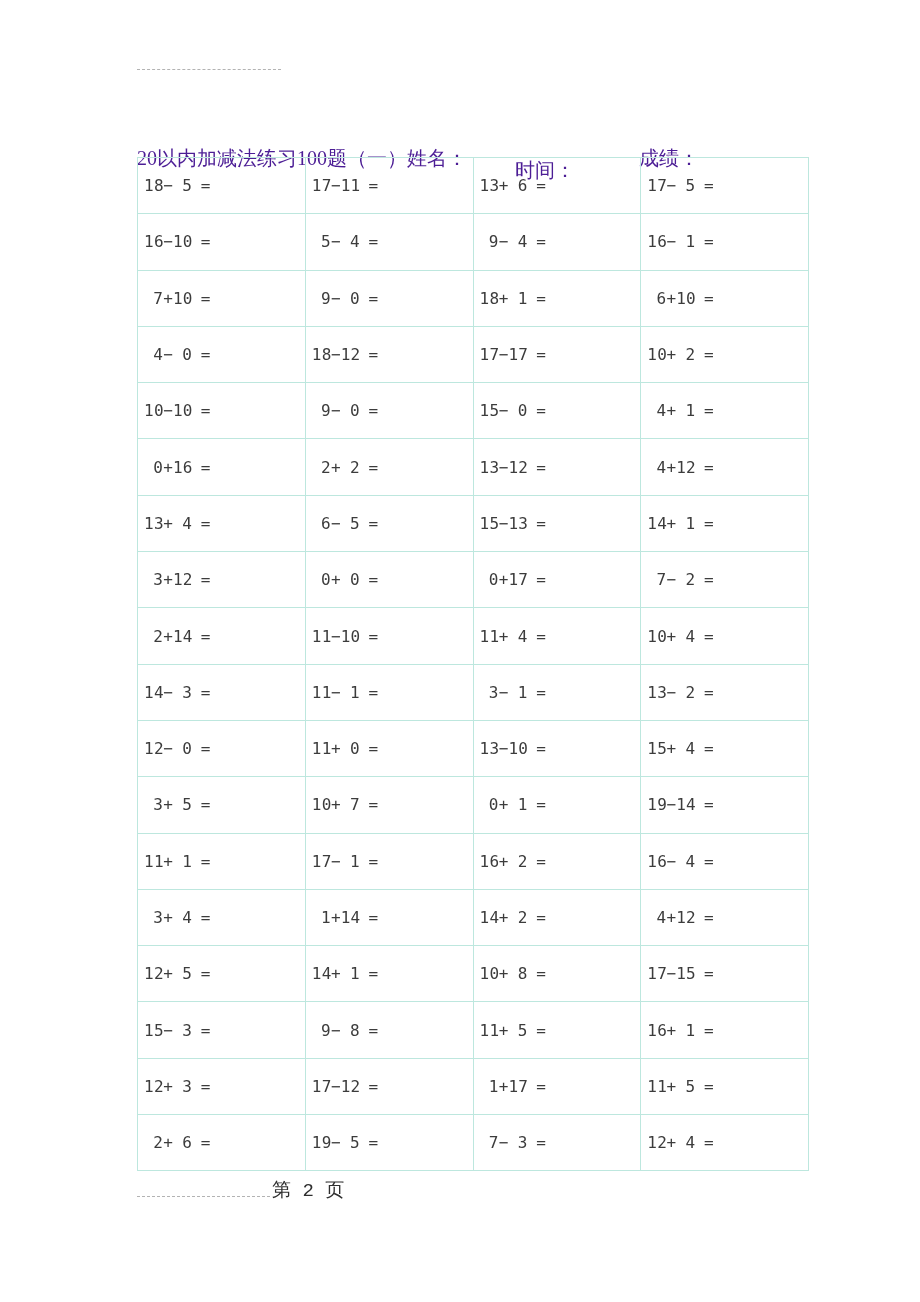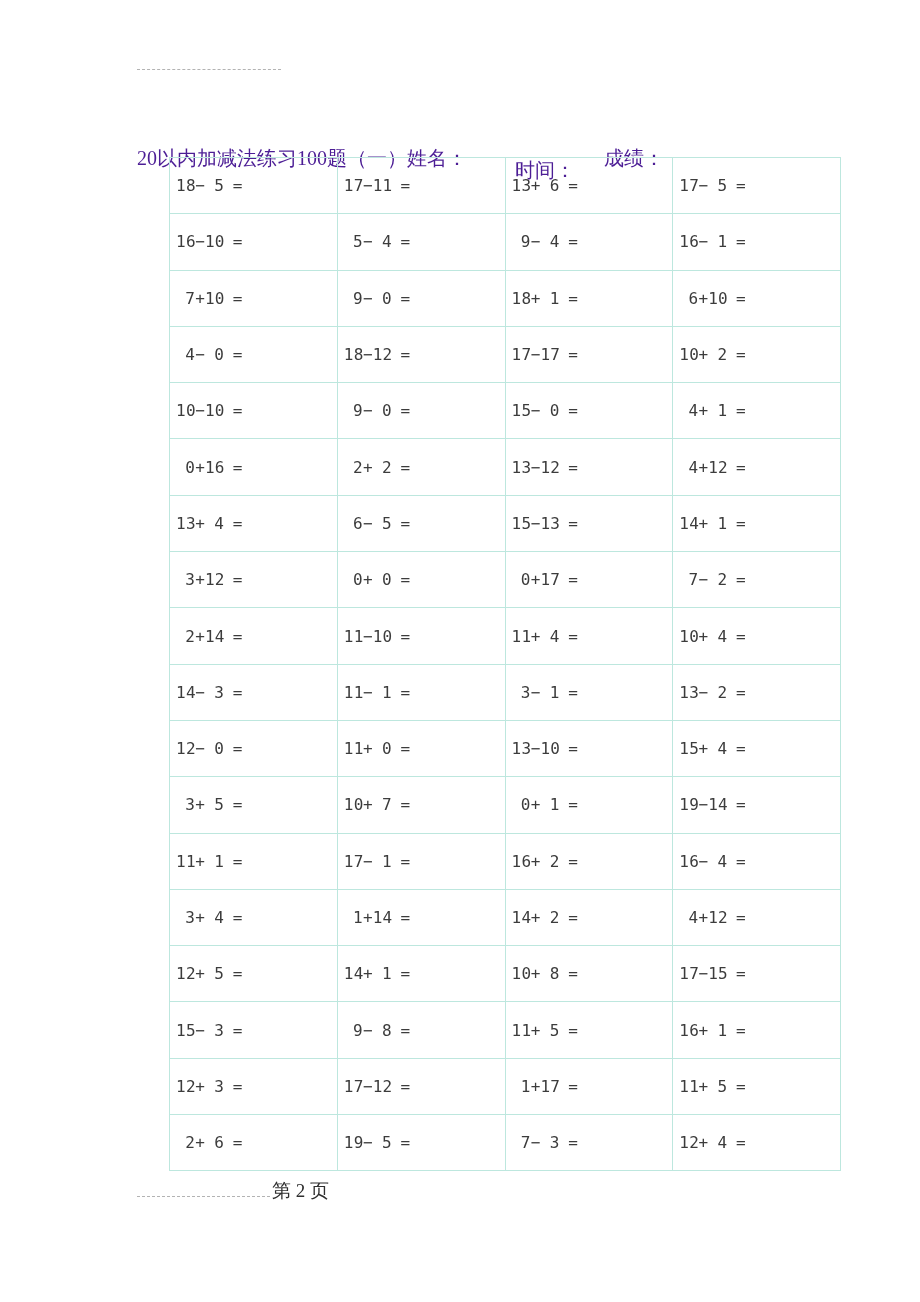--- a/index.html
+++ b/index.html
@@ -41,33 +41,32 @@
     margin-top: 32px;
   }
   .title-main { letter-spacing: 0px; }
   .label-time {
     position: absolute;
     left: 378px;
     top: 12px;
   }
   .label-score {
     position: absolute;
-    left: 467px;
+    left: 502px;
     top: 0;
   }
 
   
   .sheet {
     position: absolute;
     left: 137px;
     top: 157px;
     width: 643px;
     border-collapse: collapse;
     table-layout: fixed;
-    margin-left: 32px;
   }
   .sheet td {
     width: 160.75px;
     height: 55.3px;
     border: 1px solid #bde7de;
     padding: 0 0 0 6px;
     vertical-align: middle;
     font-family: "DejaVu Sans", "Liberation Sans", sans-serif;
     font-size: 16.5px;
     color: #3c3c3c;
@@ -96,21 +95,21 @@
     border-top: 1px dashed #b3b3b3;
   }
   .footer-page {
     position: absolute;
     left: 272px;
     top: 1176px;
     font-size: 19px;
     line-height: 30px;
     color: #2f2f2f;
     white-space: nowrap;
-    font-family: Liberation Serif, serif;
+    font-family: Liberation Mono, monospace;
   }
 </style>
 </head>
 <body>
 
 <div class="header-rule"></div>
 
 <div class="title-line">
   <span class="title-main">20以内加减法练习100题（一）姓名：</span>
   <span class="label-time">时间：</span>

